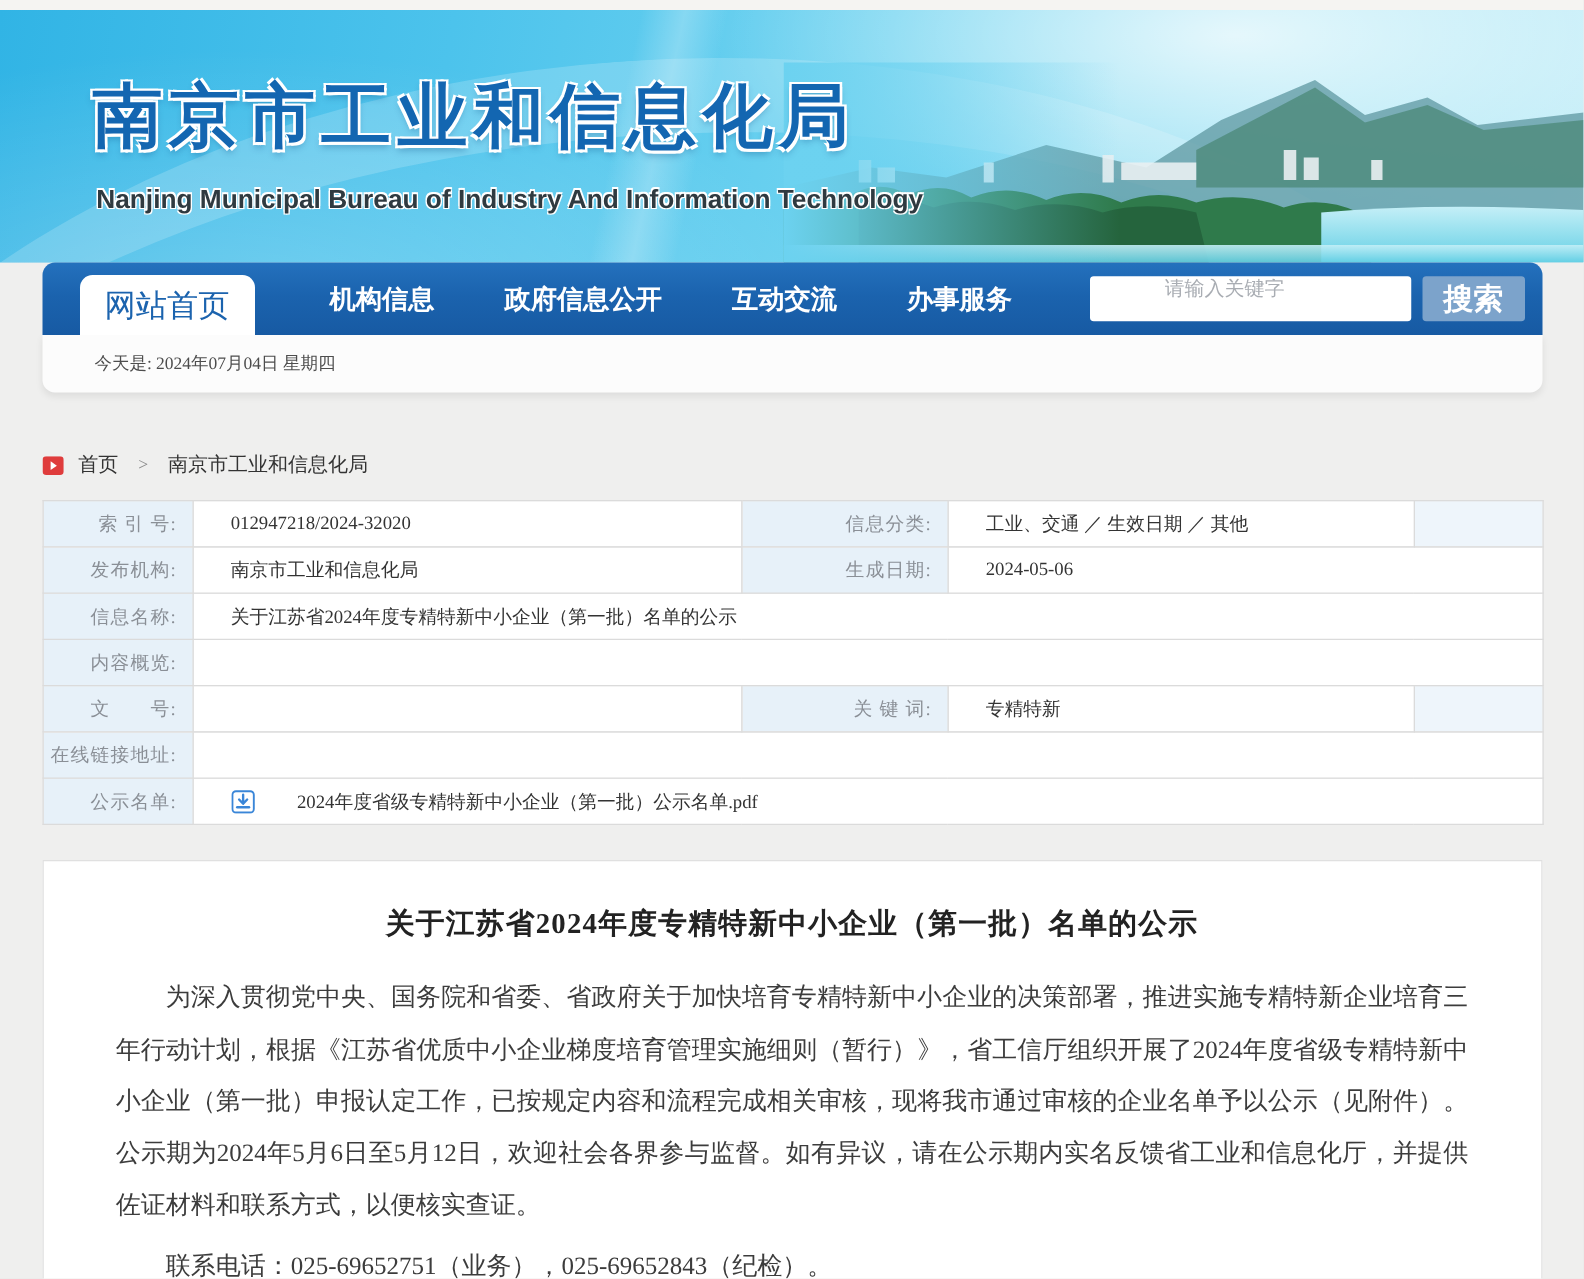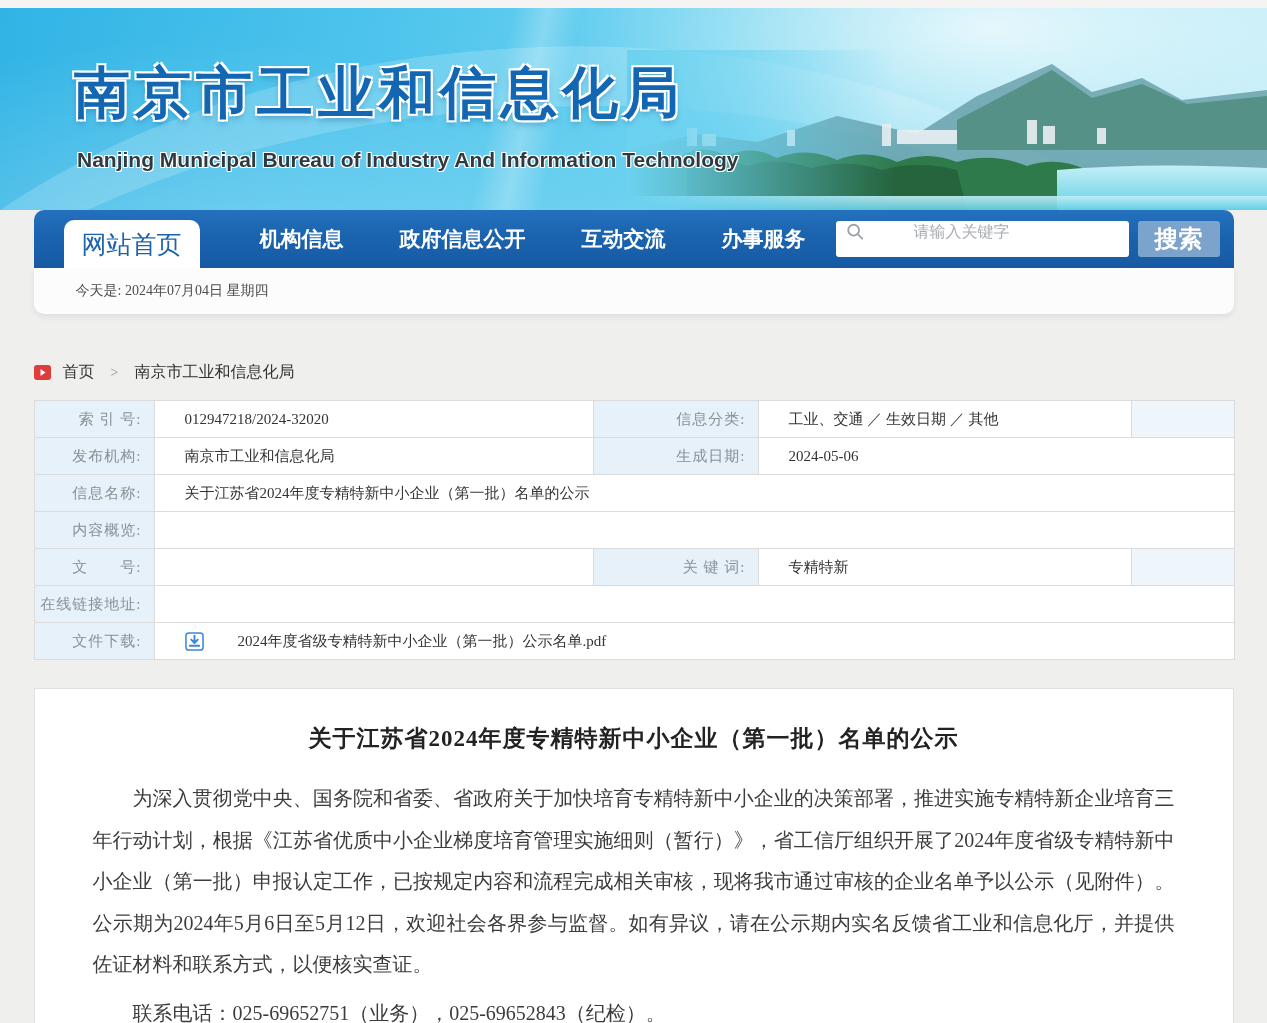--- a/index.html
+++ b/index.html
@@ -33,21 +33,21 @@
   .content-col { width:1200px; margin:0 auto; }
   .navbar { height:58px; background:linear-gradient(180deg,#2471bd 0%, #1b63ae 45%, #175aa3 100%);
     border-radius:10px 10px 0 0; display:flex; align-items:center; position:relative;
     font-family:"Liberation Sans","DejaVu Sans",sans-serif; }
   .tab-active { align-self:flex-end; margin-left:30px; height:48px; width:140px; background:#fff;
     border-radius:10px 10px 0 0; display:flex; align-items:center; justify-content:center;
     color:#1b63ae; font-size:25px; font-weight:400; cursor:pointer; }
   .tab { color:#fff; font-size:21px; font-weight:700; padding:0 26px; cursor:pointer; white-space:nowrap; }
   .tab-wide { padding:0 30px; }
   .search-wrap { margin-left:auto; margin-right:14px; display:flex; align-items:center; }
-  .search-box { width:293px; height:36px; background:#fff; border-radius:3px; display:flex; align-items:center; padding:0 8px 15px 10px;gap:42px; }
+  .search-box { width:257px; height:36px; background:#fff; border-radius:3px; display:flex; align-items:center; padding:0 8px 15px 10px;gap:42px; }
   .search-box input { border:none; outline:none; flex:1; font-size:16px; color:#555; margin-left:8px;
     font-family:"Liberation Sans","DejaVu Sans",sans-serif; background:transparent; }
   .search-box input::placeholder { color:#a9adb3; }
   .search-btn { margin-left:9px; width:82px; height:36px; background:#7ca3cb; border:none; border-radius:3px;
     color:#fff; font-size:24px; font-weight:700; cursor:pointer; font-family:"Liberation Sans","DejaVu Sans",sans-serif; }
 
   
   .datebar { height:46px; background:#fcfcfc; border-radius:0 0 10px 10px; display:flex; align-items:center;
     padding-left:42px; font-size:14px; color:#4d4d4d; box-shadow:0 3px 6px rgba(0,0,0,.07); }
 
@@ -187,21 +187,21 @@
         <td class="mvalue"></td>
         <td class="mlabel">关 键 词:</td>
         <td class="mvalue">专精特新</td>
         <td class="mfiller"></td>
       </tr>
       <tr>
         <td class="mlabel">在线链接地址:</td>
         <td class="mvalue" colspan="4"></td>
       </tr>
       <tr>
-        <td class="mlabel">文件下载:</td>
+        <td class="mlabel">公示名单:</td>
         <td class="mvalue" colspan="4">
           <div class="file-cell">
             <svg class="dl-icon" viewBox="0 0 20 20">
               <rect x="1" y="1" width="18" height="18" rx="3" fill="none" stroke="#3a86d8" stroke-width="1.6"></rect>
               <path d="M10,4 L10,11 M6.6,8 L10,11.6 L13.4,8" fill="none" stroke="#3a86d8" stroke-width="2" stroke-linecap="round" stroke-linejoin="round"></path>
               <path d="M5,14.5 L15,14.5" stroke="#3a86d8" stroke-width="2" stroke-linecap="round"></path>
             </svg>
             <span class="file-link">2024年度省级专精特新中小企业（第一批）公示名单.pdf</span>
           </div>
         </td>

